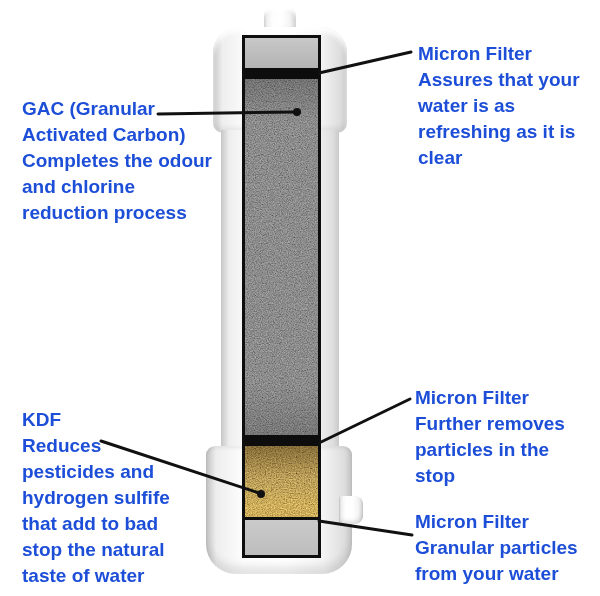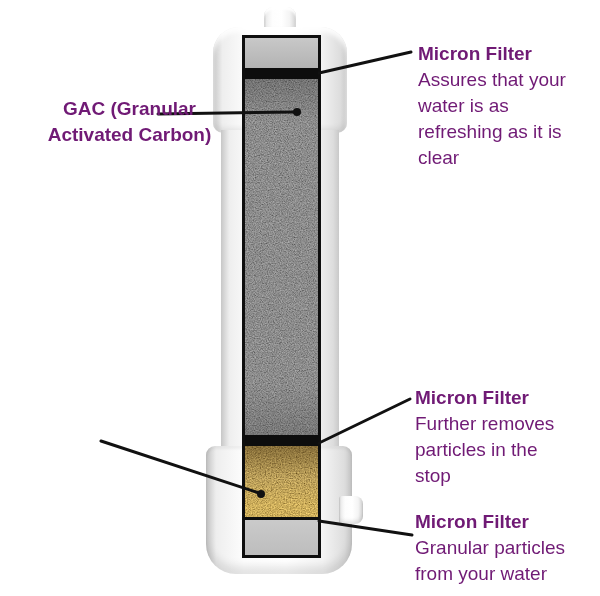--- a/index.html
+++ b/index.html
@@ -70,27 +70,27 @@
   
   .lines {
     position: absolute; left: 0; top: 0;
     pointer-events: none;
   }
   .lines line   { stroke: #111111; stroke-width: 3; stroke-linecap: round; }
   .lines circle { fill: #111111; }
   
   .callout {
     position: absolute;
-    color: #701a75;
+    color: #1d4ed8;
     font-size: 19px;
     line-height: 26px;
   }
   .callout-title { font-weight: 700; white-space: pre-line; }
-  .callout-body  { font-weight: 400; white-space: pre-line; }
-  .c-gac           { left: 22px;  top: 96px;  width: 215px; text-align: center; }
+  .callout-body  { font-weight: 700; white-space: pre-line; }
+  .c-gac           { left: 22px;  top: 96px;  width: 215px; }
   .c-micron-top    { left: 418px; top: 41px;  width: 178px; }
   .c-kdf           { left: 22px;  top: 407px; width: 215px; }
   .c-micron-middle { left: 415px; top: 385px; width: 178px; }
   .c-micron-bottom { left: 415px; top: 509px; width: 182px; }
 </style>
 </head>
 <body>
 
 <div class="stage">
 
@@ -138,30 +138,42 @@
     <line x1="411" y1="52" x2="319" y2="73"></line>
     <line x1="410" y1="399" x2="319" y2="443"></line>
     <line x1="101" y1="441" x2="259" y2="493"></line>
     <circle cx="261" cy="494" r="4"></circle>
     <line x1="319" y1="521" x2="412" y2="535"></line>
   </svg>
 
   <div class="callout c-gac">
     <div class="callout-title">GAC (Granular
 Activated Carbon)</div>
+    <div class="callout-body">Completes the odour
+and chlorine
+reduction process</div>
   </div>
 
   <div class="callout c-micron-top">
     <div class="callout-title">Micron Filter</div>
     <div class="callout-body">Assures that your
 water is as
 refreshing as it is
 clear</div>
   </div>
 
+  <div class="callout c-kdf">
+    <div class="callout-title">KDF</div>
+    <div class="callout-body">Reduces
+pesticides and
+hydrogen sulfife
+that add to bad
+stop the natural
+taste of water</div>
+  </div>
 
   <div class="callout c-micron-middle">
     <div class="callout-title">Micron Filter</div>
     <div class="callout-body">Further removes
 particles in the
 stop</div>
   </div>
 
   <div class="callout c-micron-bottom">
     <div class="callout-title">Micron Filter</div>

